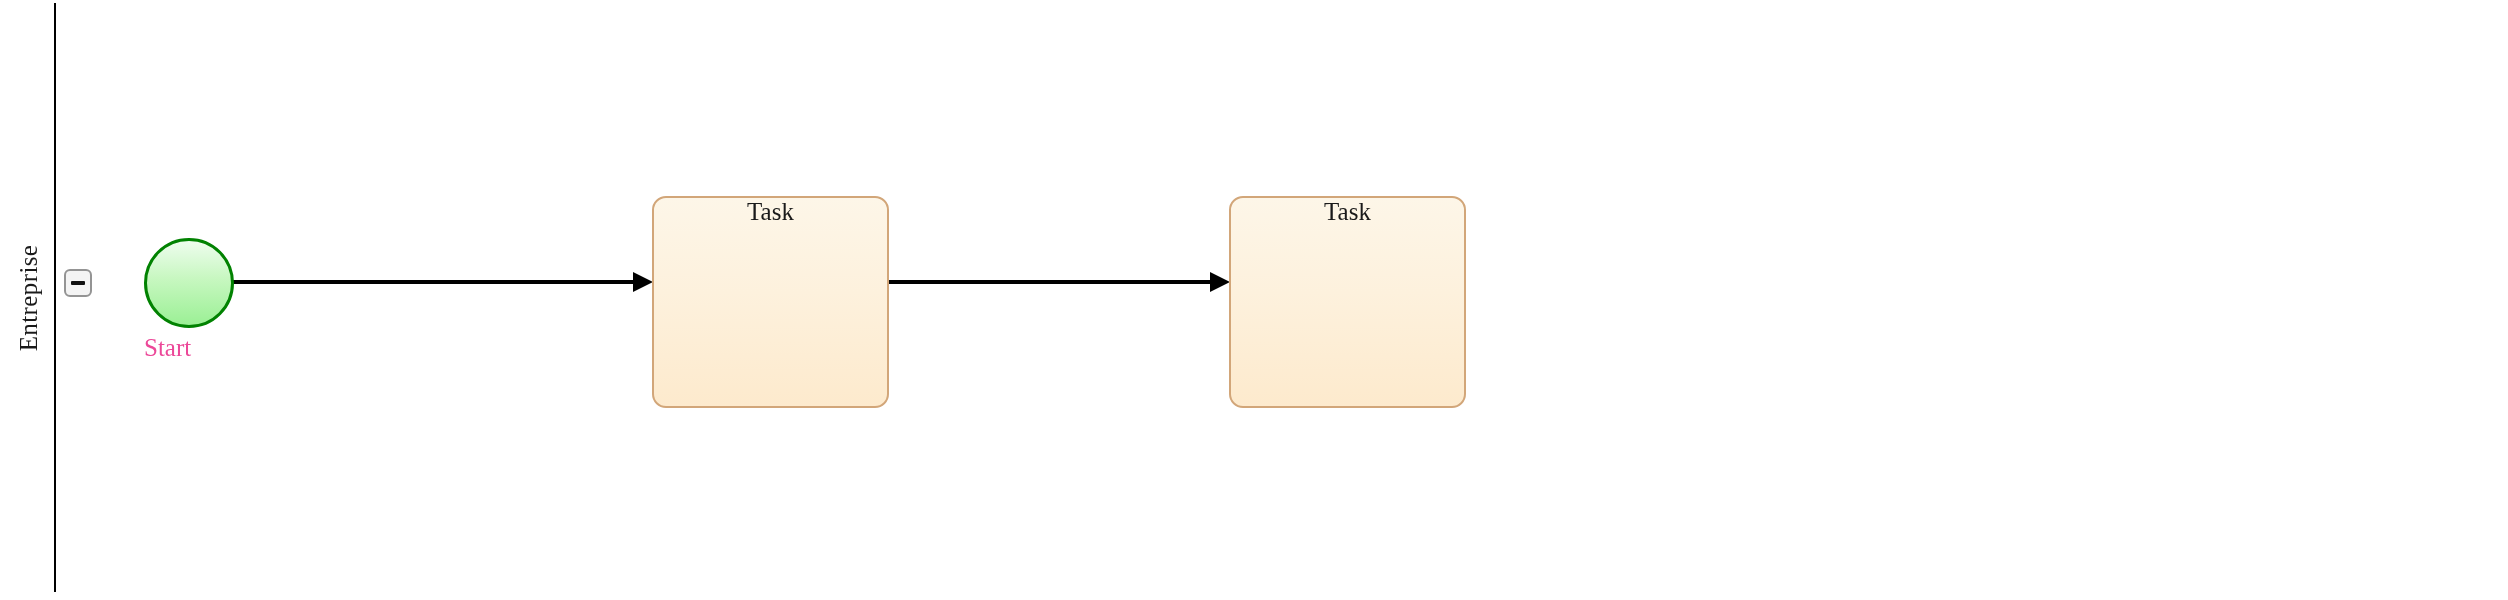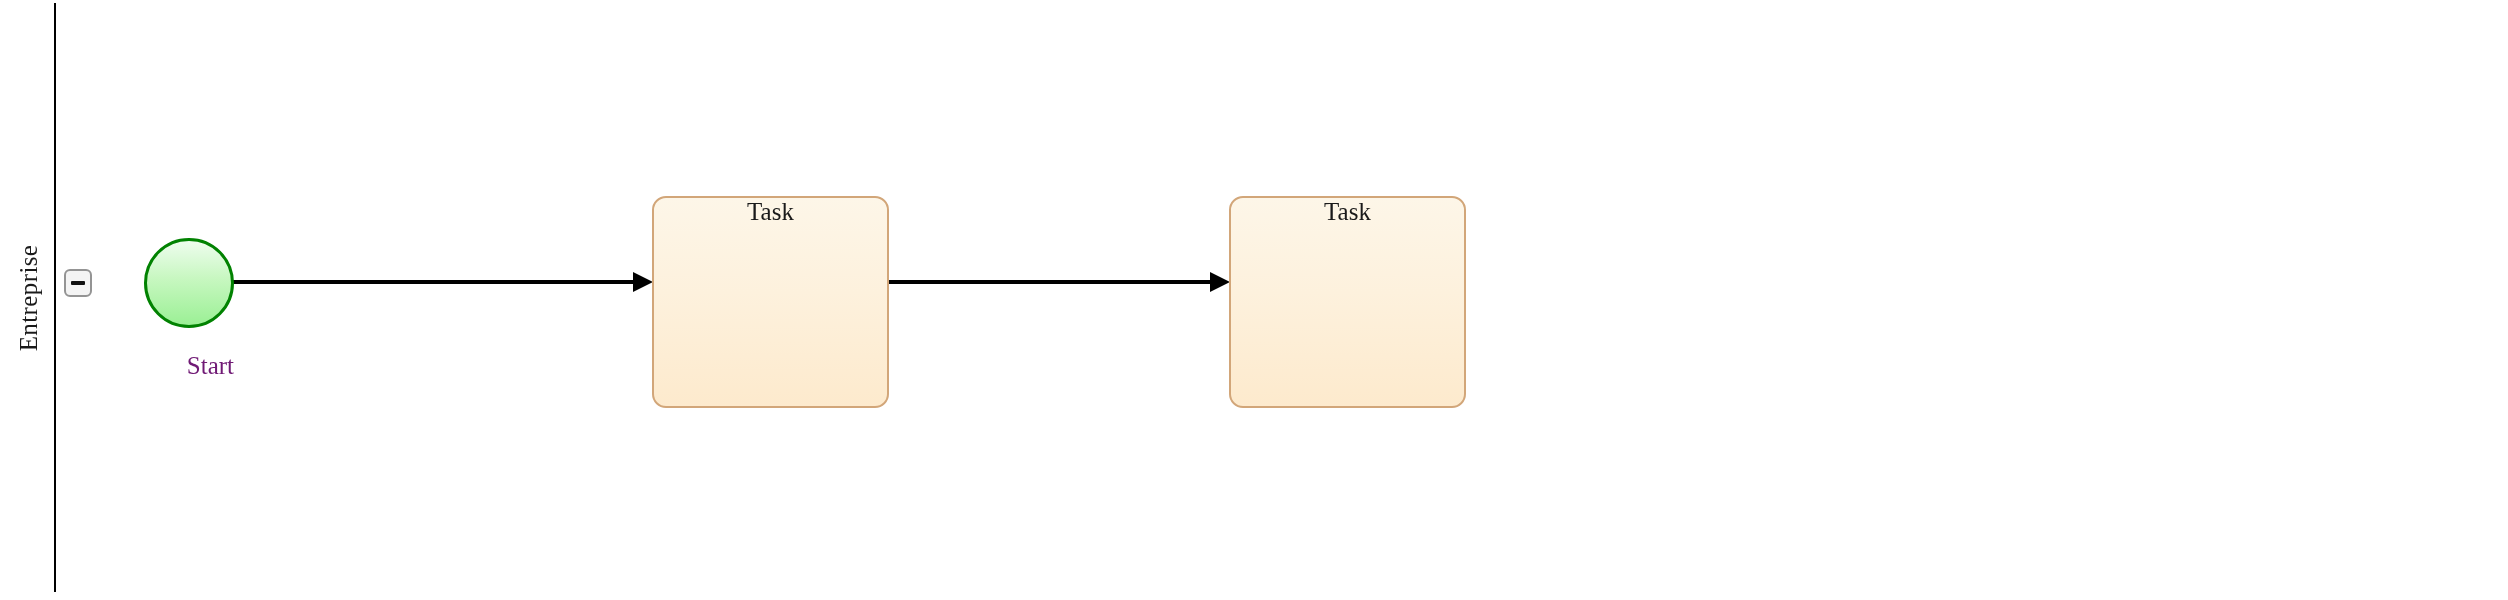--- a/index.html
+++ b/index.html
@@ -97,25 +97,25 @@
     width: 90px;
     height: 90px;
     border-radius: 50%;
     border: 3px solid #018201;
     box-sizing: border-box;
     background: linear-gradient(to bottom, #eefdee 0%, #c7f7c0 45%, #9bf095 100%);
   }
   .start-label {
     position: absolute;
     left: 144px;
-    top: 352px;
+    top: 334px;
     width: 90px;
-    text-align: right;
+    text-align: left;
     font-size: 25px;
-    color: #701a75;
+    color: #ec4899;
     white-space: nowrap;
   }
 
   
   .task {
     position: absolute;
     top: 196px;
     width: 237px;
     height: 212px;
     border: 2px solid #d2a679;

